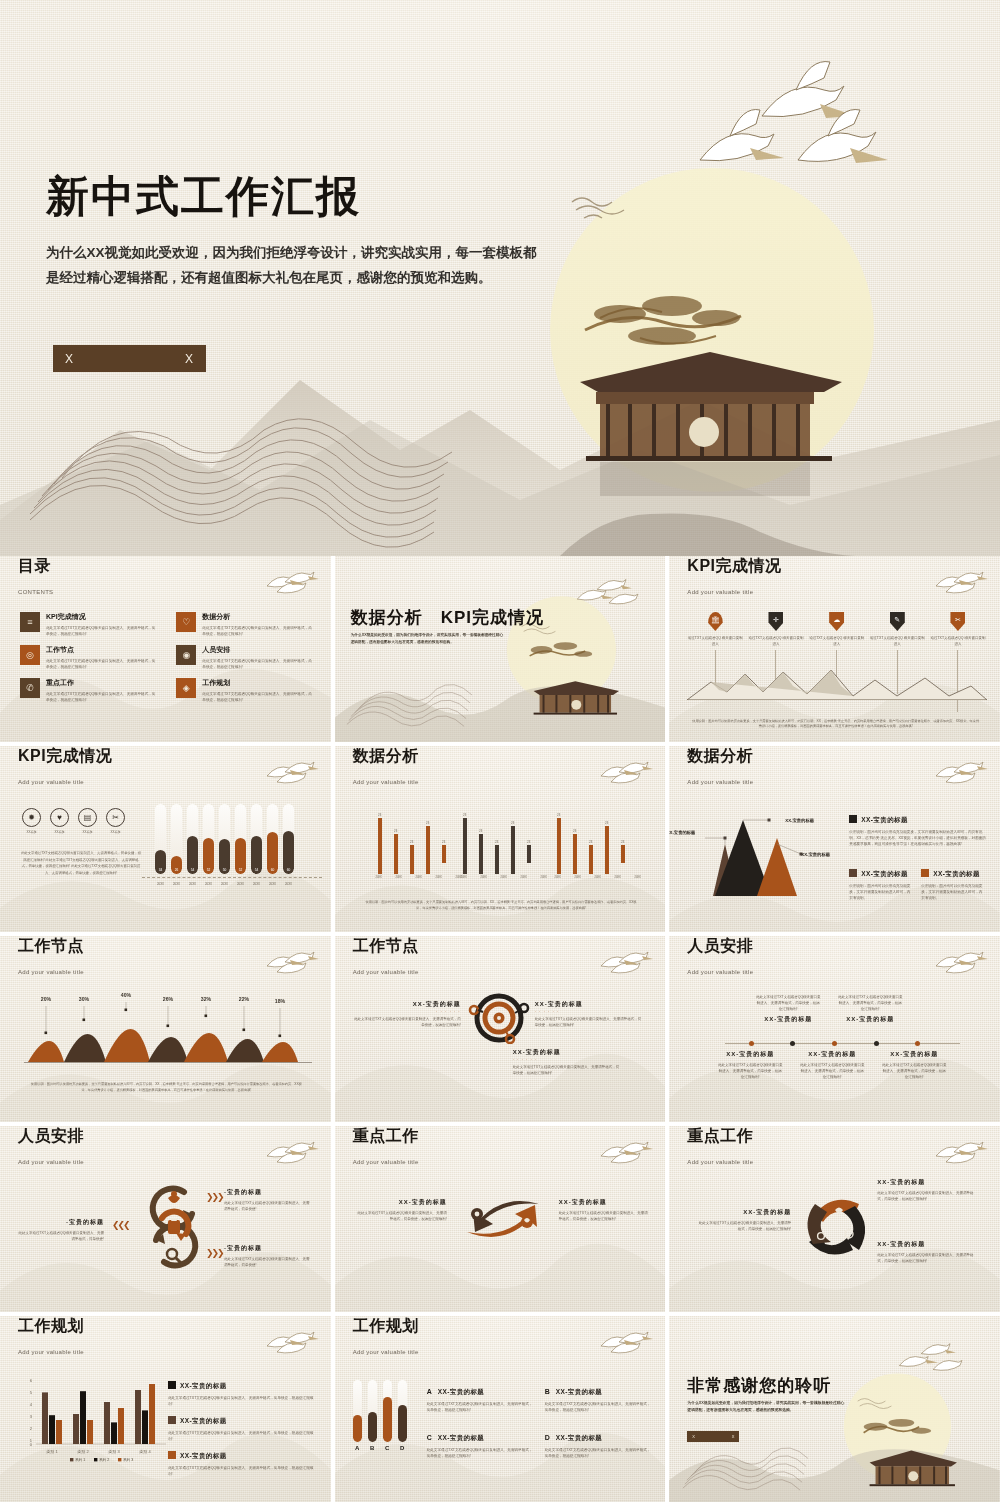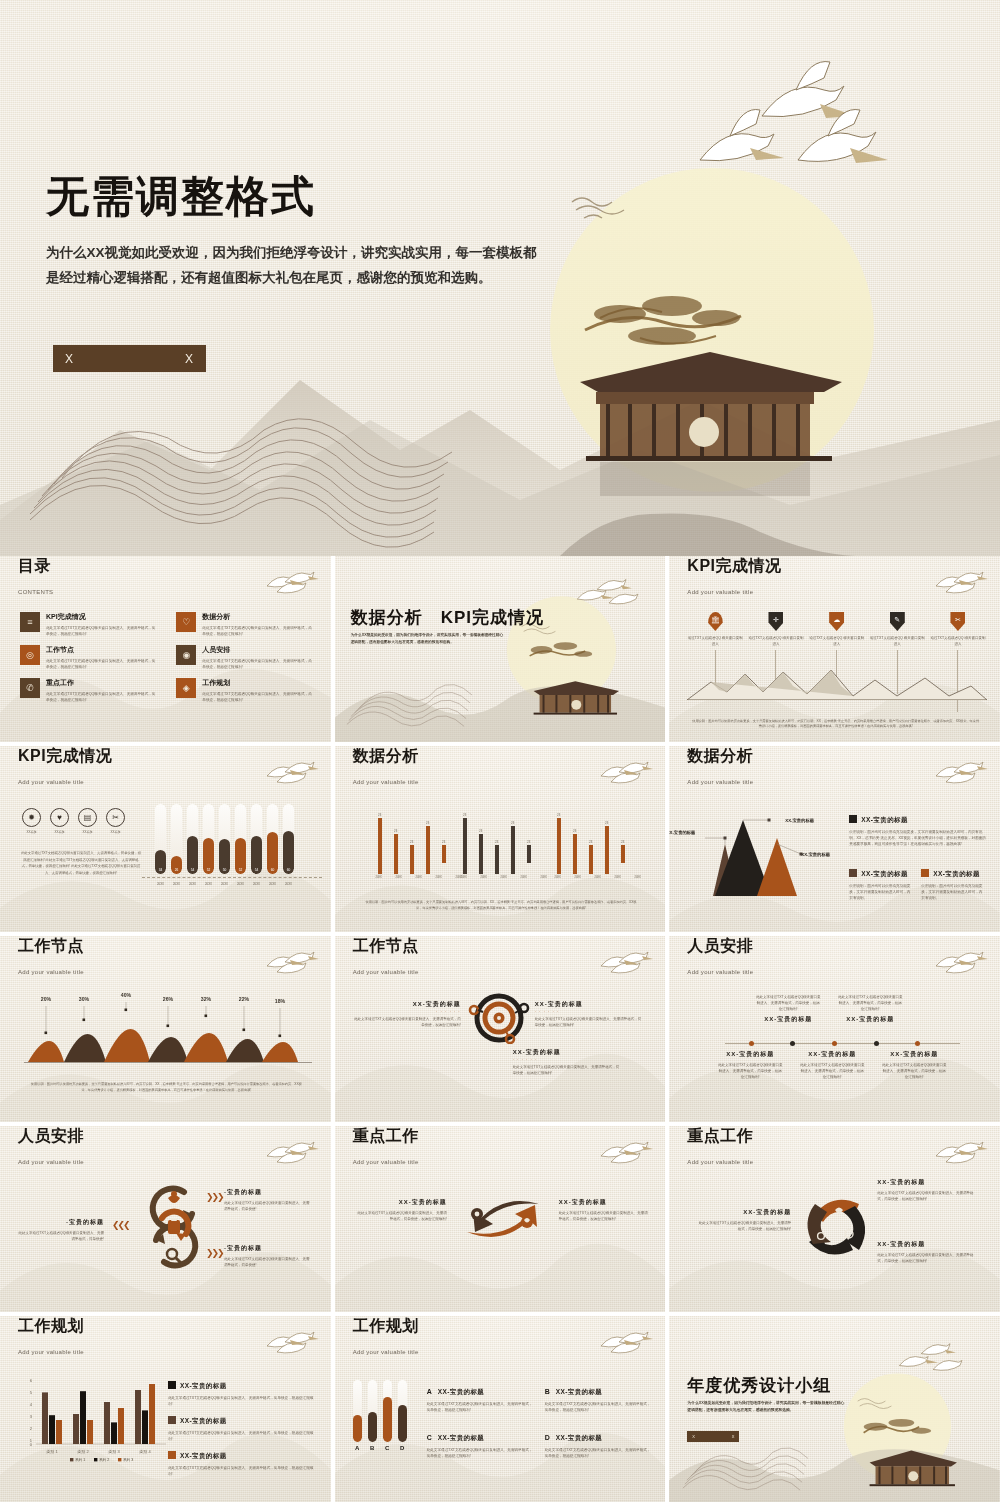--- a/index.html
+++ b/index.html
@@ -197,21 +197,21 @@
             <path d="M60 44 l38 12 l-32 3z"></path>
           </g>
       </g>
       <g stroke="#9c8b6e" fill="none" stroke-width="1.4" opacity=".85">
         <path d="M572 202 q10 -8 20 0 q10 8 20 0"></path>
         <path d="M576 210 q12 -8 24 0 q12 8 24 0"></path>
         <path d="M584 218 q10 -6 18 0"></path>
       </g>
     </svg>
 
-    <div class="hero-title">无需调整格式</div>
+    <div class="hero-title">新中式工作汇报</div>
     <div class="hero-sub">为什么XX视觉如此受欢迎，因为我们拒绝浮夸设计，讲究实战实用，每一套模板都是经过精心逻辑搭配，还有超值图标大礼包在尾页，感谢您的预览和选购。</div>
     <div class="hero-btn">
       <span>X</span>
       <span>X</span>
     </div>
   </div>
 
   <div class="grid">
 
     <div class="slide paper">
@@ -1125,21 +1125,21 @@
           <g fill="#c2ab80">
               <path d="M258 44 l13 3 l-11 1z"></path>
               <path d="M278 34 l11 3 l-9 1z"></path>
             </g>
           </g>
         <g stroke="#9c8b6e" fill="none" stroke-width=".7" opacity=".8">
           <path d="M190 86 q7 -5 14 0 q7 5 14 0"></path>
             <path d="M192 91 q8 -5 16 0 q8 5 16 0"></path>
           </g>
       </svg>
-      <div class="thx-title">年度优秀设计小组</div>
+      <div class="thx-title">非常感谢您的聆听</div>
       <div class="thx-p">为什么XX视觉如此受欢迎，因为我们拒绝浮夸设计，讲究实战实用，每一套模板都是经过精心逻辑搭配，还有超值图标大礼包在尾页，感谢您的预览和选购。</div>
       <div class="thx-btn">
         <span>X</span>
         <span>X</span>
       </div>
     </div>
 
   </div>
 </div>
 

